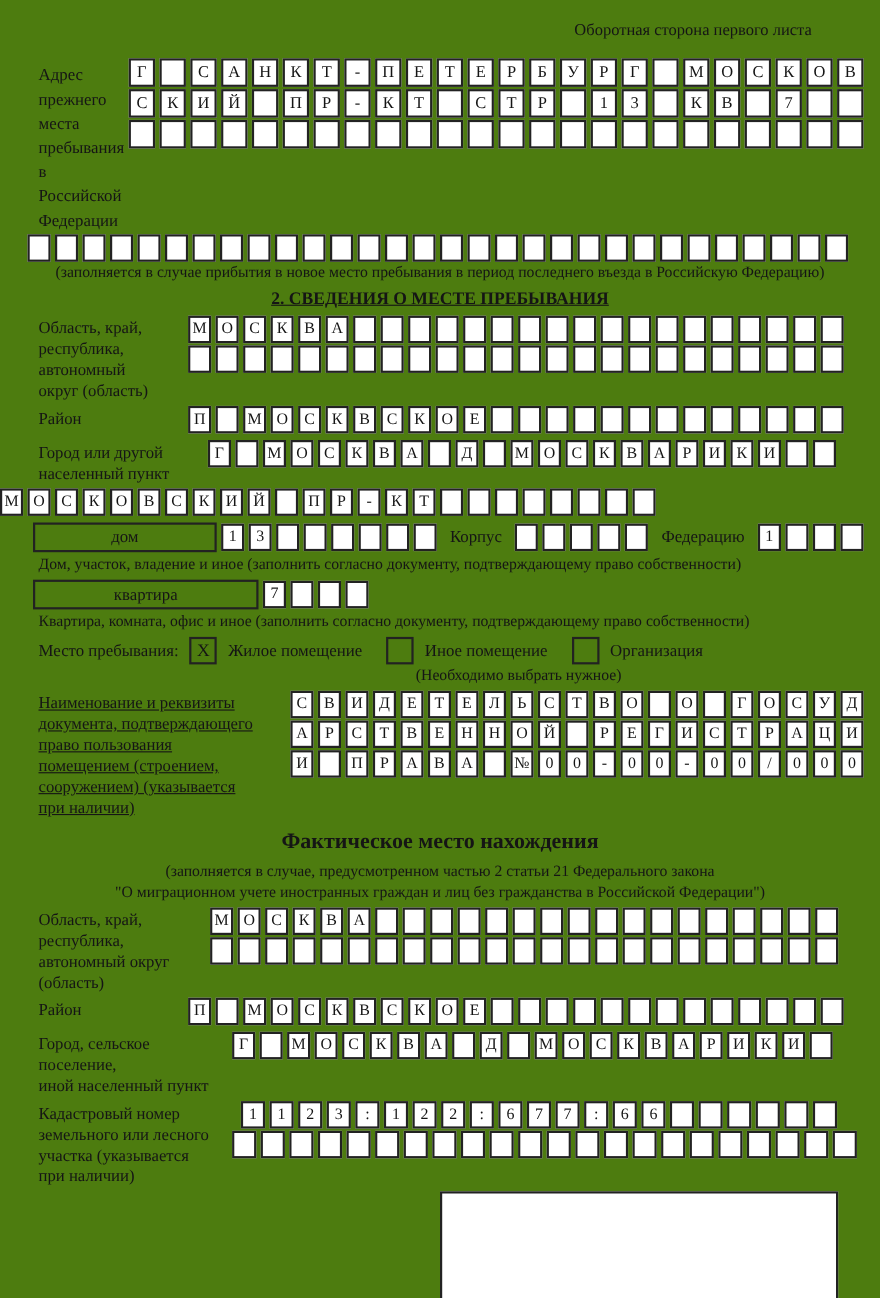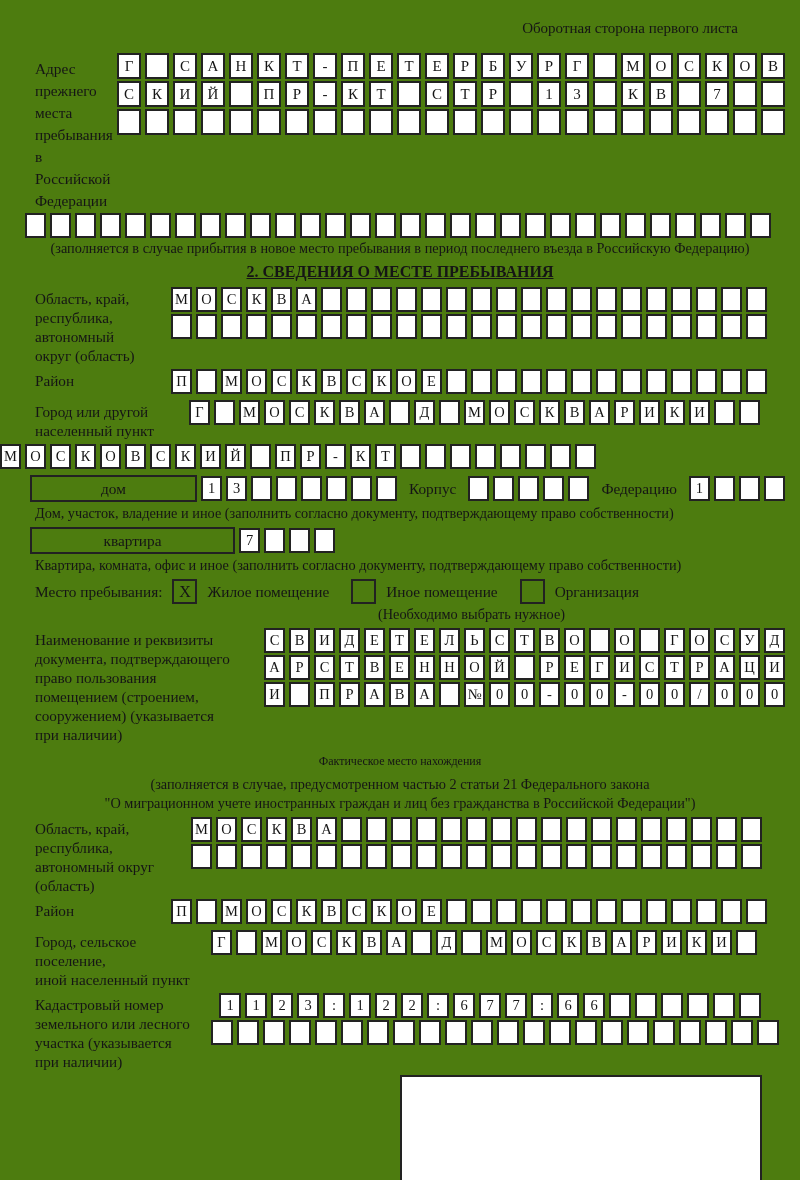--- a/index.html
+++ b/index.html
@@ -42,22 +42,22 @@
   .note{
     font-size:14.3px;
     margin:2px 0 5px 0;
   }
   .note-center{text-align:center;}
   .h-section{
     text-align:center;font-weight:bold;
     font-size:16px;margin:6px 0 6px 0;text-decoration:underline;
   }
   .h-sub{
-    text-align:center;font-weight:normal;
-    font-size:12px;margin:10px 0 6px 0;
+    text-align:center;font-weight:bold;
+    font-size:20px;margin:10px 0 6px 0;
   }
   
   .address-wrap{display:flex;}
   .address-label{
     box-sizing:border-box;width:117px;padding-left:35px;padding-top:5px;
     font-size:15.3px;line-height:22px;white-space:pre-line;flex-shrink:0;
   }
   .fullrow{margin-left:25px;margin-top:1px;}
   
   .inline-row{display:flex;align-items:center;margin-left:30px;margin-bottom:3px;column-gap:4px;}
@@ -81,21 +81,21 @@
   .mesto-note{margin-left:245px;width:320px;text-align:right;}
   
   .fakt-note{text-align:center;font-size:14.3px;line-height:19px;margin-bottom:4px;white-space:pre-line;}
   
   .stamp-box{
     box-sizing:border-box;
     width:362px;height:174px;border:2px solid #222;
     margin-left:400px;margin-top:4px;background:#fff;
   }
   
-  .w150{width:150px;} .w168{width:168px;} .w243{width:243px;}
+  .w150{width:150px;} .w168{width:168px;} .w243{width:243px;text-decoration:underline;}
   .w170{width:170px;} .w190{width:190px;} .w198{width:198px;}
   .shift-left8{margin-left:-8px;}
 </style>
 </head>
 <body>
 
 <div class="page">
 
   <div class="side-note">Оборотная сторона первого листа</div>
 

